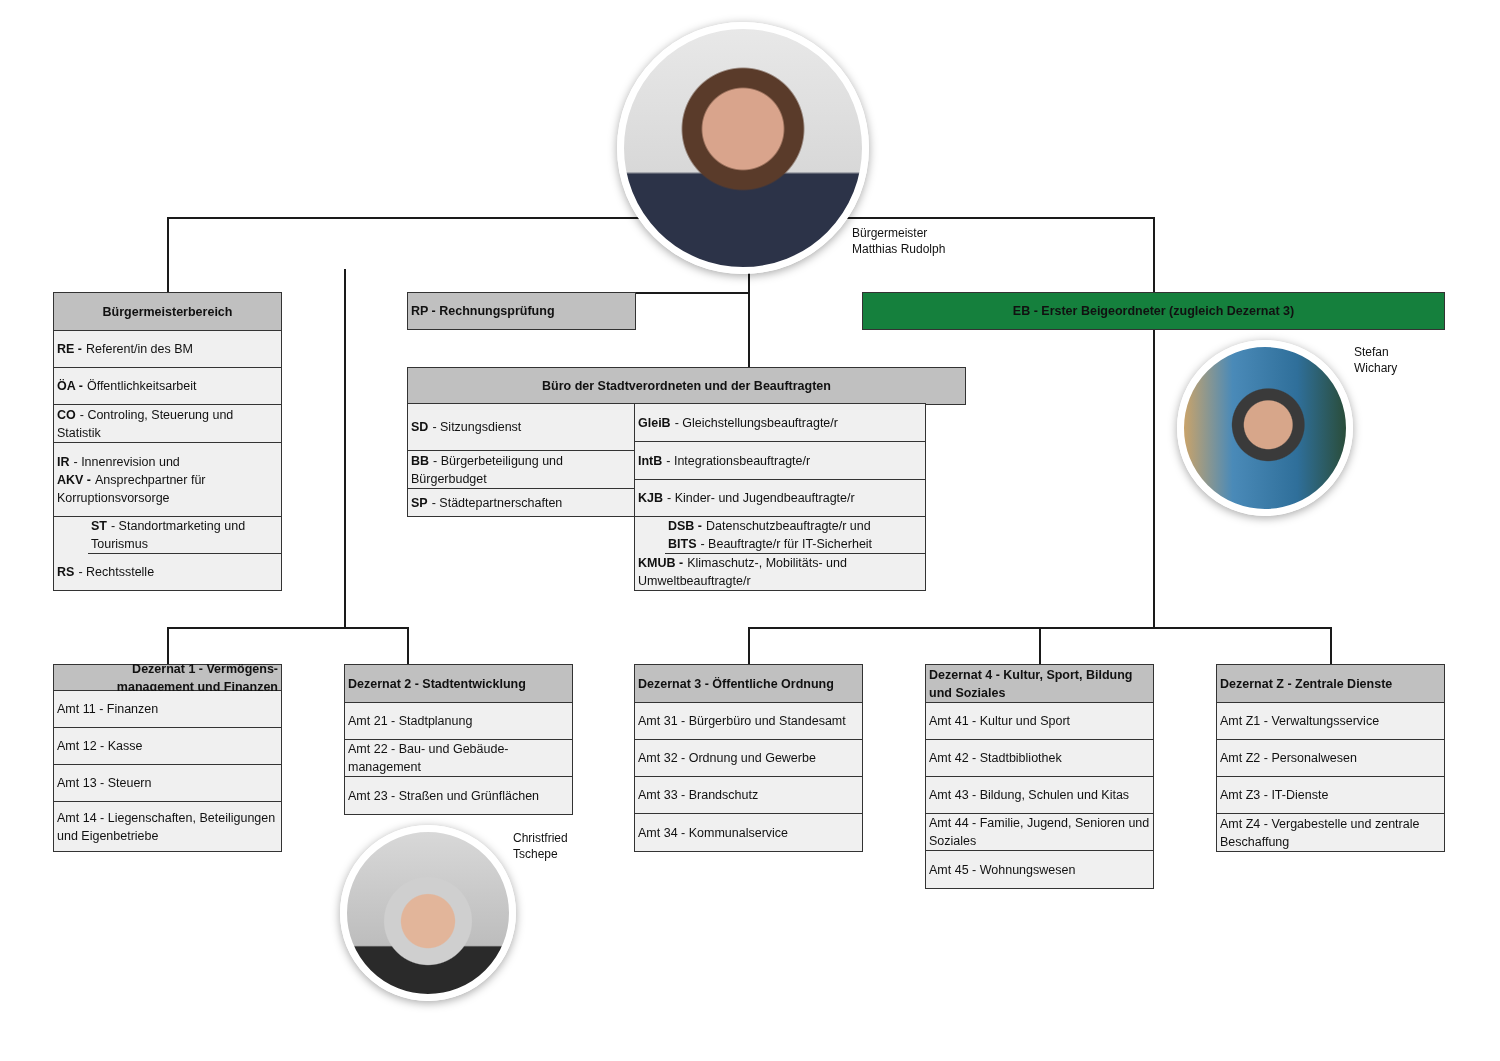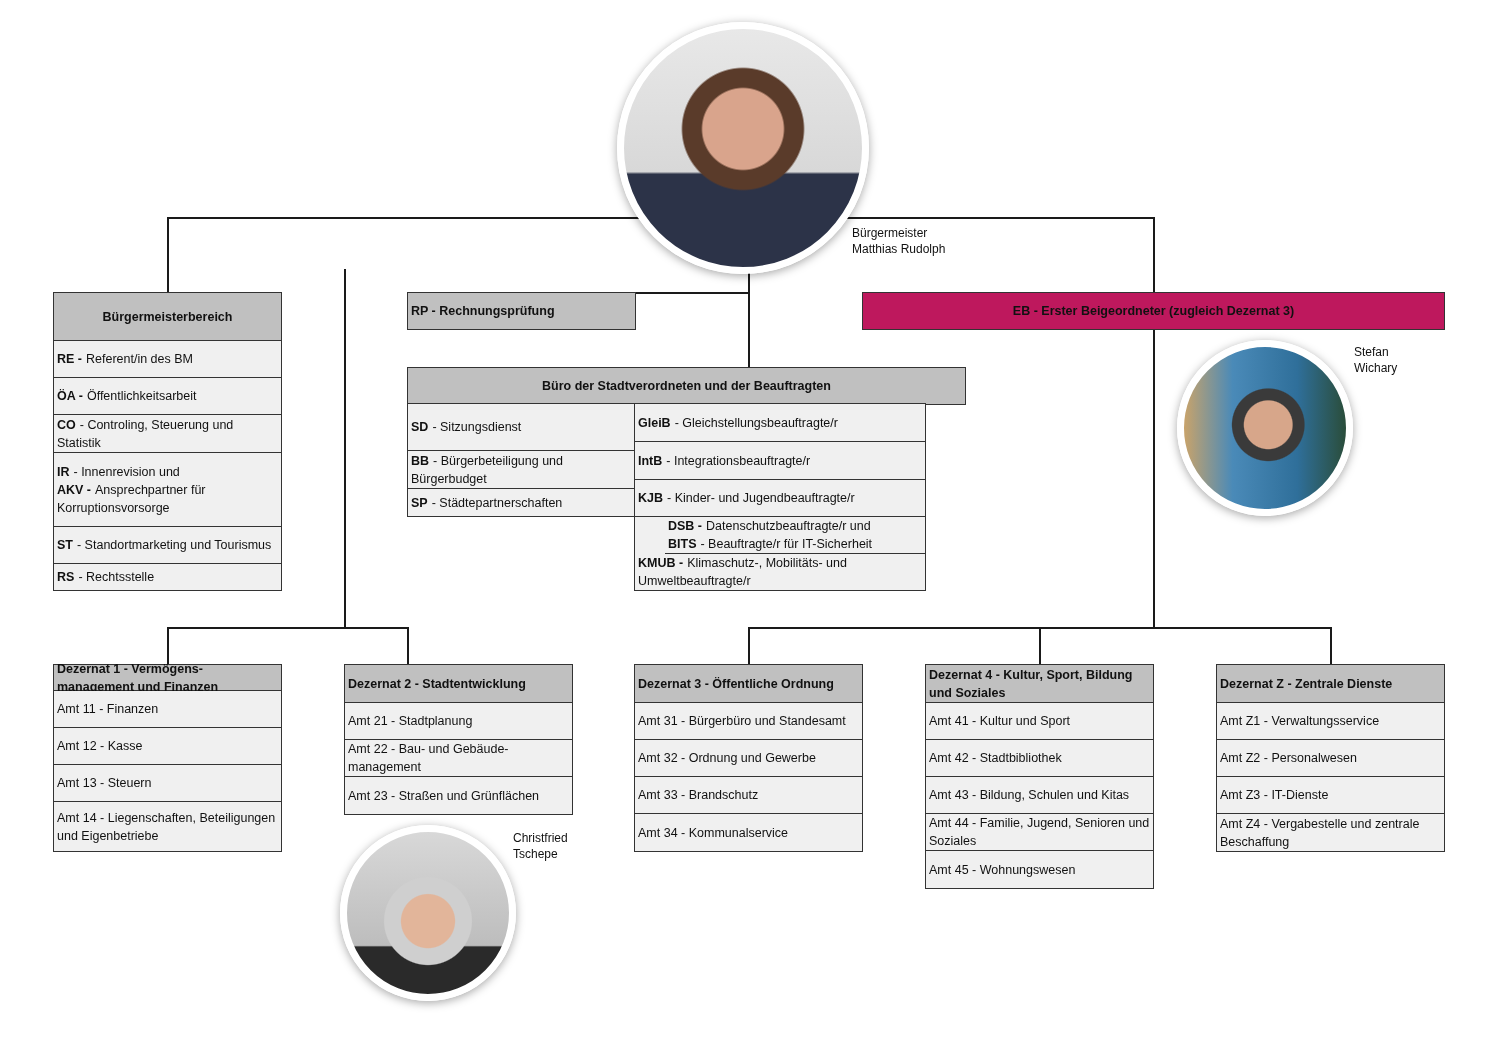--- a/index.html
+++ b/index.html
@@ -6,21 +6,21 @@
   body{width:1500px;height:1061px;position:relative;overflow:hidden;font-family:"Liberation Sans",sans-serif;color:#111;}
   .line{position:absolute;background:#1a1a1a;}
   .box{position:absolute;border:1.5px solid #333;box-sizing:border-box;background:#f0f0f0;}
   .hdr{background:#c0c0c0;font-weight:bold;font-size:12.5px;display:flex;align-items:center;border-bottom:1.5px solid #333;box-sizing:border-box;padding:0 3px;line-height:18px;}
   .hdr.center{justify-content:center;text-align:center;}
   .cell{font-size:12.5px;display:flex;align-items:center;border-bottom:1.5px solid #333;box-sizing:border-box;padding:0 3px;line-height:18px;background:#f0f0f0;}
   .cell:last-child{border-bottom:none;}
   .cell b{font-weight:bold;margin-right:4px;}
   .photo{position:absolute;border-radius:50%;border:7px solid #fff;box-shadow:0 2px 10px rgba(0,0,0,.35);box-sizing:border-box;overflow:hidden;}
   .caption{position:absolute;font-size:12px;line-height:16px;color:#111;}
-  .yellow{background:#be185d;}
+  .yellow{background:#15803d;}
 </style>
 </head>
 <body>
 
 <div class="line" style="left:167px;top:217px;width:987px;height:2px;"></div>
 <div class="line" style="left:167px;top:217px;width:2px;height:76px;"></div>
 <div class="line" style="left:1153px;top:217px;width:2px;height:76px;"></div>
 <div class="line" style="left:748px;top:270px;width:2px;height:98px;"></div>
 <div class="line" style="left:634px;top:292px;width:115px;height:2px;"></div>
 <div class="line" style="left:344px;top:269px;width:2px;height:359px;"></div>
@@ -33,34 +33,34 @@
 <div class="line" style="left:1039px;top:627px;width:2px;height:38px;"></div>
 <div class="line" style="left:1330px;top:627px;width:2px;height:38px;"></div>
 
 <div class="photo" style="left:617px;top:22px;width:252px;height:252px;background:radial-gradient(circle at 50% 42%,#d9a48c 0 22%,#5a3b2a 23% 33%,transparent 34%),linear-gradient(180deg,#e8e8e8 0%,#d8d8d8 60%,#2c3348 61%,#2c3348 100%);"></div>
 <div class="caption" style="left:852px;top:225px;">
   <div>Bürgermeister</div>
   <div>Matthias Rudolph</div>
 </div>
 
 <div class="box" style="left:53px;top:292px;width:229px;height:299px;display:flex;flex-direction:column;">
-  <div class="hdr center" style="height:48px;">Bürgermeisterbereich</div>
+  <div class="hdr center" style="height:38px;">Bürgermeisterbereich</div>
   <div class="cell" style="height:37px;">
       <span><b>RE -</b><span>Referent/in des BM</span></span>
     </div>
   <div class="cell" style="height:37px;">
       <span><b>ÖA -</b><span>Öffentlichkeitsarbeit</span></span>
     </div>
   <div class="cell" style="height:38px;">
       <span><b>CO</b><span>- Controling, Steuerung und Statistik</span></span>
     </div>
   <div class="cell" style="height:74px;">
       <span><b>IR</b><span>- Innenrevision und</span><br><b>AKV -</b><span>Ansprechpartner für Korruptionsvorsorge</span></span>
     </div>
-  <div class="cell" style="height:37px;">
+  <div class="cell" style="height:37px;margin-left:34px;">
       <span><b>ST</b><span>- Standortmarketing und Tourismus</span></span>
     </div>
   <div class="cell" style="flex:1;">
       <span><b>RS</b><span>- Rechtsstelle</span></span>
     </div>
 </div>
 
 <div class="box" style="left:407px;top:292px;width:229px;height:38px;">
   <div class="hdr" style="height:100%;border-bottom:none;">RP - Rechnungsprüfung</div>
 </div>
@@ -101,21 +101,21 @@
     </div>
   <div class="cell" style="height:37px;margin-left:30px;">
       <span><b>DSB -</b><span>Datenschutzbeauftragte/r und</span><br><b>BITS</b><span>- Beauftragte/r für IT-Sicherheit</span></span>
     </div>
   <div class="cell" style="flex:1;">
       <span><b>KMUB -</b><span>Klimaschutz-, Mobilitäts- und Umweltbeauftragte/r</span></span>
     </div>
 </div>
 
 <div class="box" style="left:53px;top:664px;width:229px;height:188px;display:flex;flex-direction:column;">
-  <div class="hdr" style="height:26px;">Dezernat 1 - Vermögens-management und Finanzen</div>
+  <div class="hdr" style="height:26px;text-align:right;">Dezernat 1 - Vermögens-management und Finanzen</div>
   <div class="cell" style="height:37px;">Amt 11 - Finanzen</div>
   <div class="cell" style="height:37px;">Amt 12 - Kasse</div>
   <div class="cell" style="height:37px;">Amt 13 - Steuern</div>
   <div class="cell" style="flex:1;">Amt 14 - Liegenschaften, Beteiligungen und Eigenbetriebe</div>
 </div>
 
 <div class="box" style="left:344px;top:664px;width:229px;height:151px;display:flex;flex-direction:column;">
   <div class="hdr" style="height:38px;">Dezernat 2 - Stadtentwicklung</div>
   <div class="cell" style="height:37px;">Amt 21 - Stadtplanung</div>
   <div class="cell" style="height:37px;">Amt 22 - Bau- und Gebäude-management</div>

